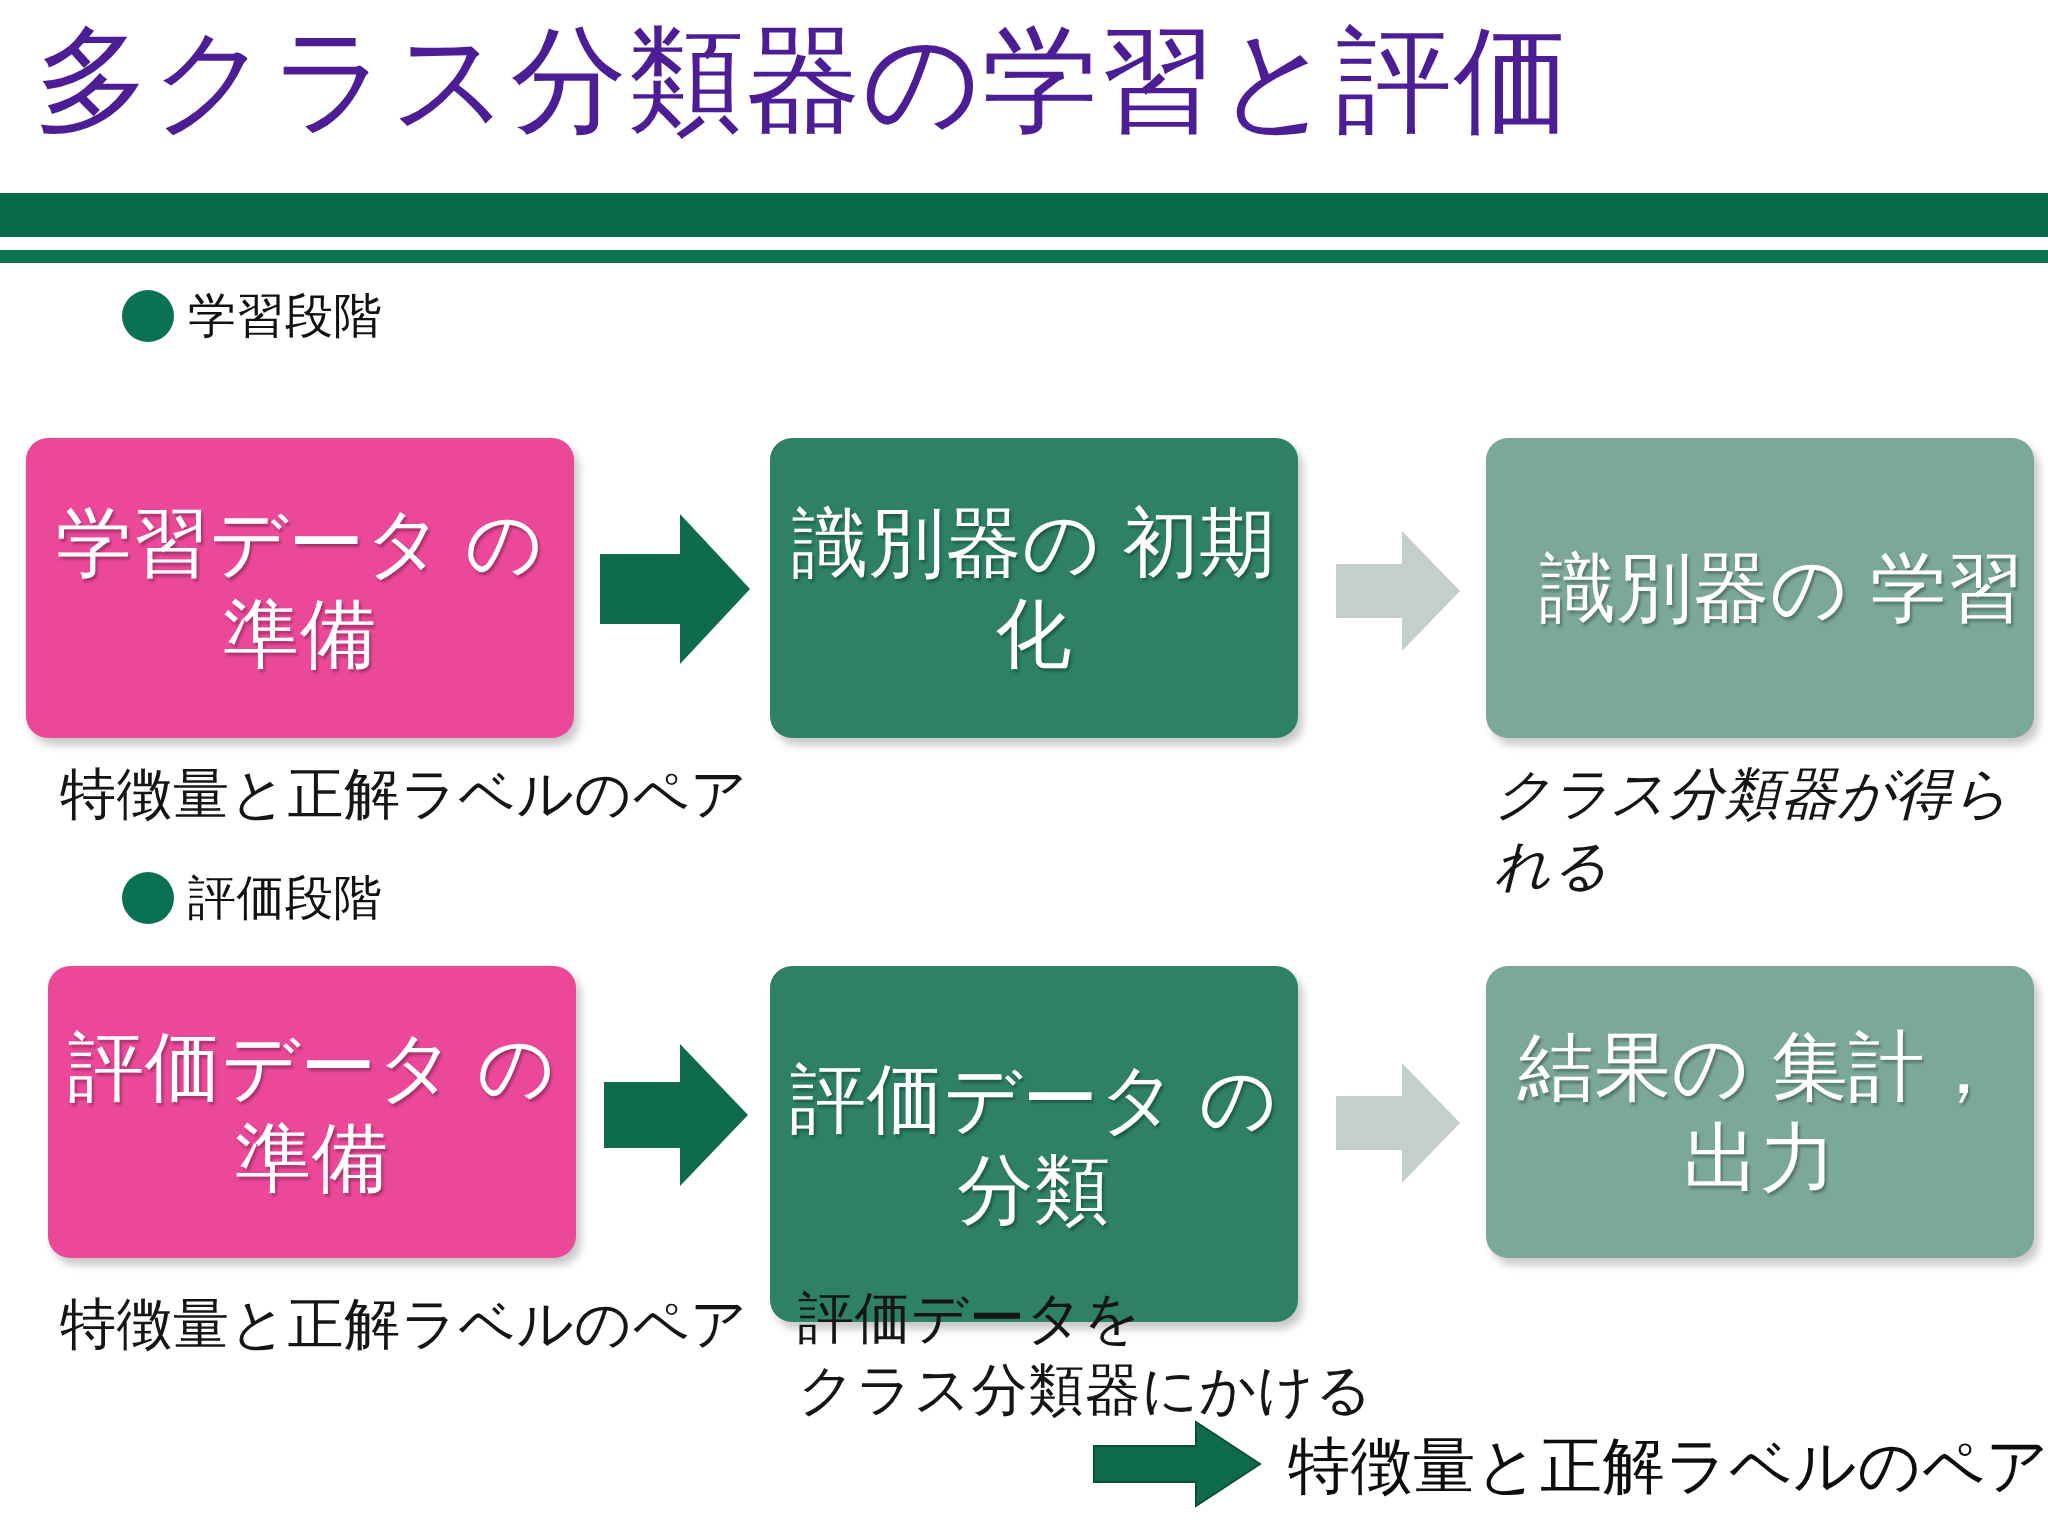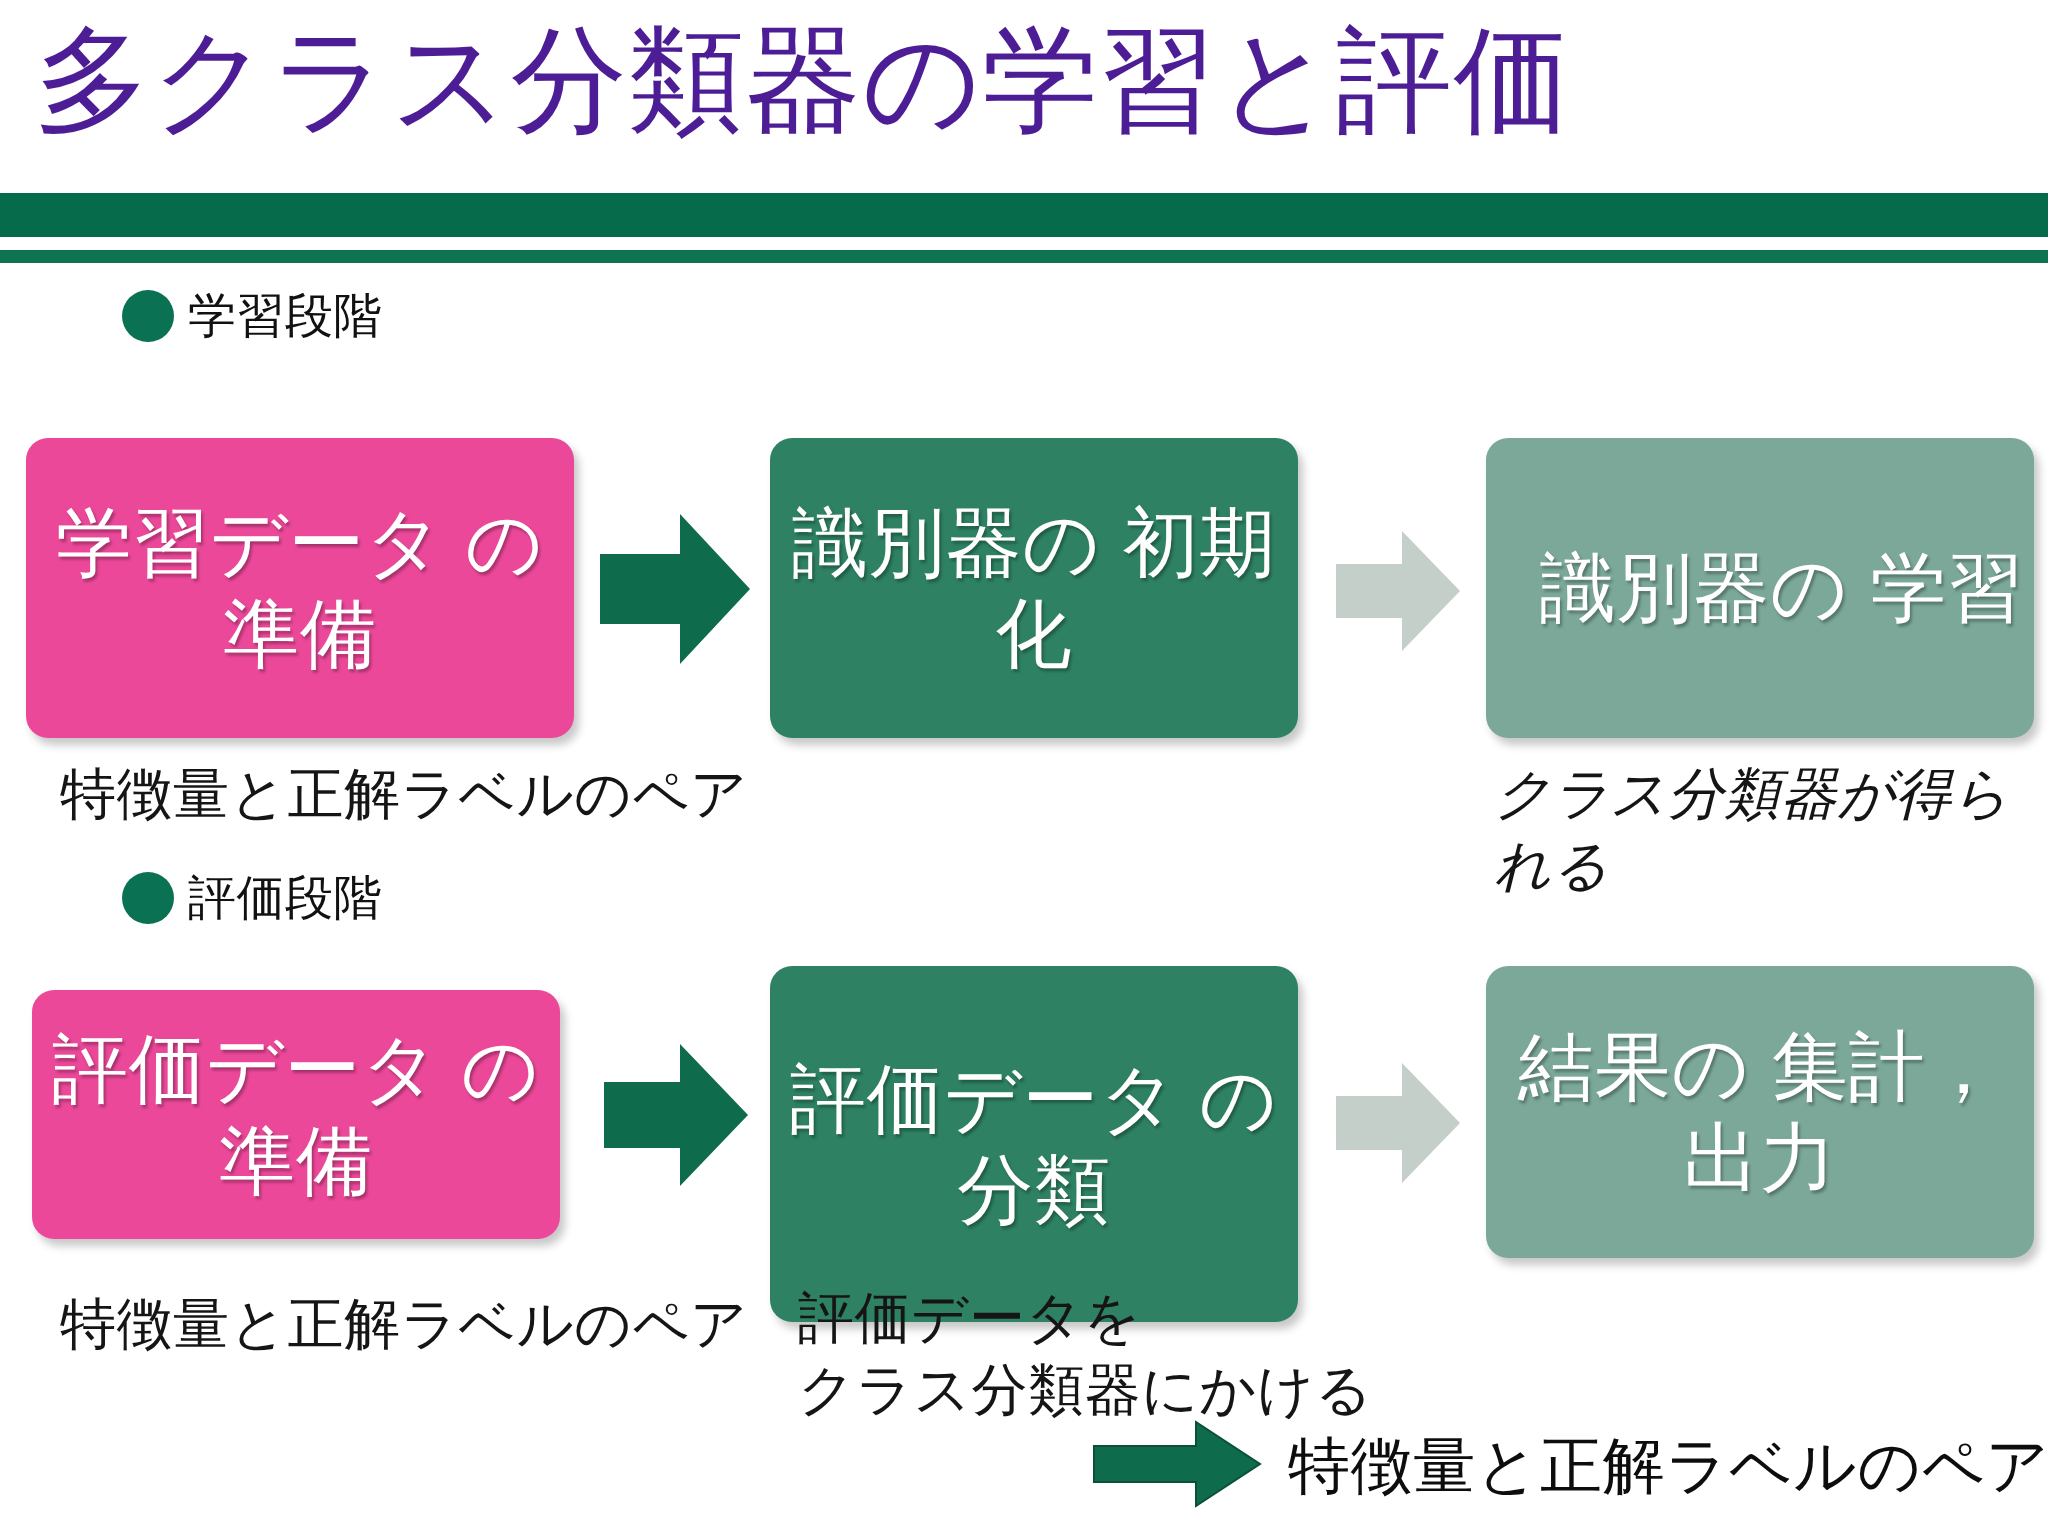--- a/index.html
+++ b/index.html
@@ -95,21 +95,21 @@
   .flow-box .box-text { display: block; }
   .tone-dark   { background: #ec4899; }
   .tone-mid    { background: #2E8263; }
   .tone-light  { background: #7BA899; justify-content: flex-end; }
 
   
   #box-train-data  { left: 26px;   top: 438px; width: 548px; height: 300px; }
   #box-init        { left: 770px;  top: 438px; width: 528px; height: 300px; }
   #box-train-clf   { left: 1486px; top: 438px; width: 548px; height: 300px; }
   
-  #box-eval-data   { left: 32px;   top: 966px; width: 528px; height: 249px; margin-top: 24px; }
+  #box-eval-data   { left: 48px;   top: 966px; width: 528px; height: 292px; }
   #box-classify    { left: 770px;  top: 966px; width: 528px; height: 356px; }
   #box-aggregate   { left: 1486px; top: 966px; width: 548px; height: 292px; }
 
   
   .arrow {
     position: absolute;
   }
   .arrow svg { display: block; }
 
   #arrow-1 { left: 600px;  top: 510px; }

